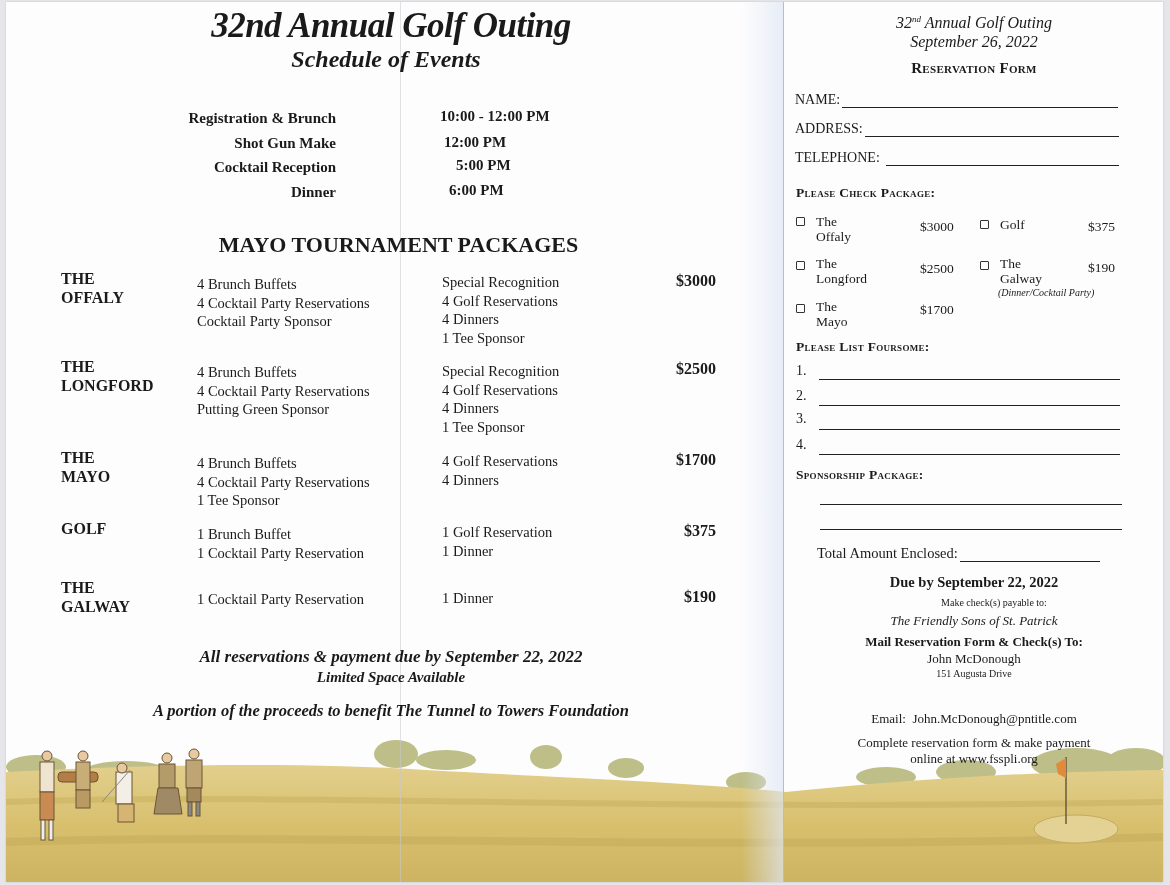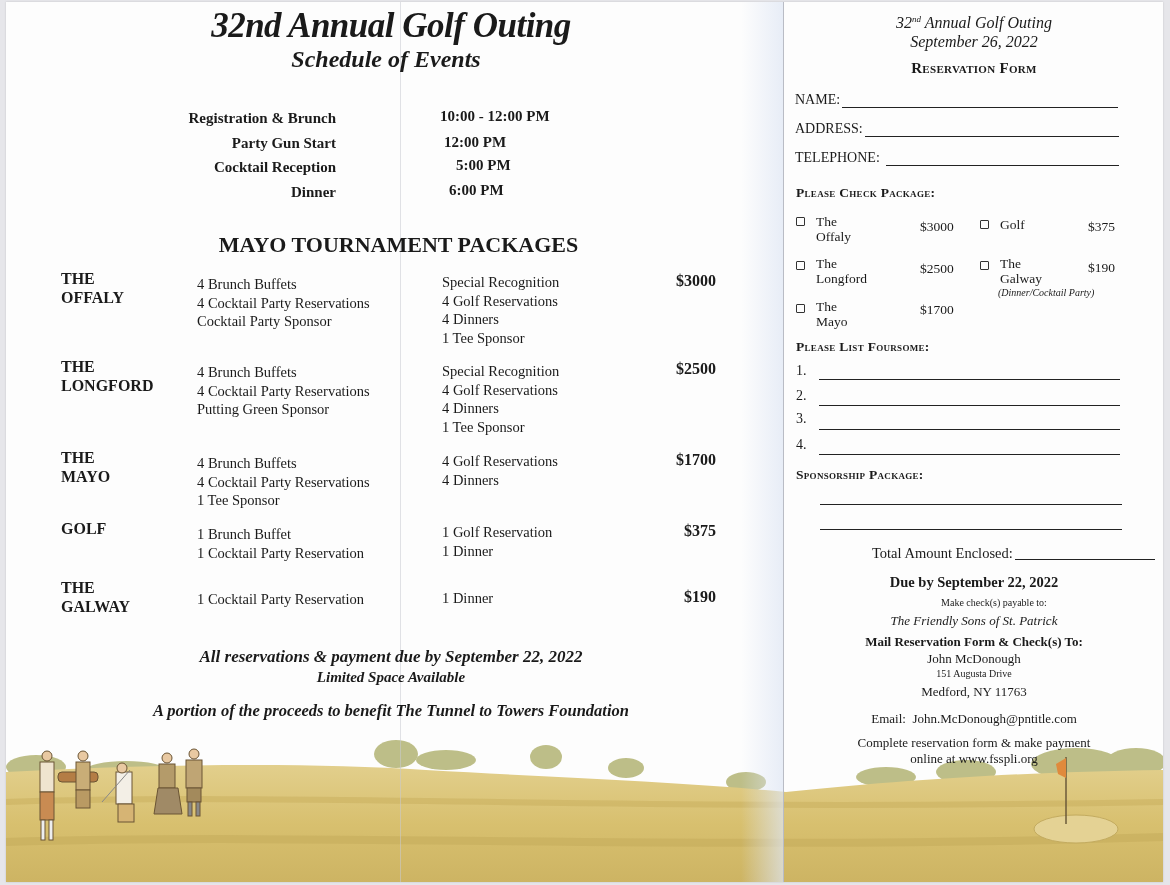--- a/index.html
+++ b/index.html
@@ -115,21 +115,21 @@
   <div class="fold f1"></div>
   <div class="fold-shadow"></div>
   <div class="fold f2"></div>
 
   <div class="abs title">32nd Annual Golf Outing</div>
   <div class="abs subtitle">Schedule of Events</div>
 
   <div>
     <div class="abs sched-label" style="left:0;top:108px;">Registration &amp; Brunch</div>
     <div class="abs sched-time" style="top:106px;">10:00 - 12:00 PM</div>
-    <div class="abs sched-label" style="left:0;top:133px;">Party Gun Start</div>
+    <div class="abs sched-label" style="left:0;top:133px;">Shot Gun Make</div>
     <div class="abs sched-time" style="top:132px;left:438px;">12:00 PM</div>
     <div class="abs sched-label" style="left:0;top:157px;">Cocktail Reception</div>
     <div class="abs sched-time" style="top:155px;left:450px;">5:00 PM</div>
     <div class="abs sched-label" style="left:0;top:182px;">Dinner</div>
     <div class="abs sched-time" style="top:180px;left:443px;">6:00 PM</div>
   </div>
 
   <div class="abs pkg-heading">MAYO TOURNAMENT PACKAGES</div>
 
   <div>
@@ -296,32 +296,31 @@
     <div class="abs num" style="top:409px;">3.</div>
     <div class="line" style="left:813px;width:301px;top:427px;"></div>
     <div class="abs num" style="top:435px;">4.</div>
     <div class="line" style="left:813px;width:301px;top:452px;"></div>
   </div>
 
   <div class="abs section smallcaps" style="top:465px;">Sponsorship Package:</div>
   <div class="line" style="left:814px;width:302px;top:502px;"></div>
   <div class="line" style="left:814px;width:302px;top:527px;"></div>
 
-  <div class="abs" style="left:866px;top:543px;font-size:14.5px;display:flex;align-items:flex-start;">
+  <div class="abs" style="left:811px;top:543px;font-size:14.5px;display:flex;align-items:flex-end;">
     <span>Total Amount Enclosed:</span>
     <span class="field-line" style="width:140px;"></span>
   </div>
 
   <div class="abs center-r" style="top:572px;font-size:14.5px;font-weight:bold;">Due by September 22, 2022</div>
   <div class="abs center-r" style="top:595px;font-size:10px;margin-left:20px;">Make check(s) payable to:</div>
   <div class="abs center-r" style="top:611px;font-size:13px;font-style:italic;">The Friendly Sons of St. Patrick</div>
   <div class="abs center-r" style="top:632px;font-size:13px;font-weight:bold;">Mail Reservation Form &amp; Check(s) To:</div>
   <div class="abs center-r" style="top:649px;font-size:13px;">John McDonough</div>
   <div class="abs center-r" style="top:666px;font-size:10px;">151 Augusta Drive</div>
-  <div class="abs center-r" style="top:682px;font-size:13px;">Medford, NY  11763</div>
 
   <div class="abs center-r" style="top:709px;font-size:13px;">
     <span>Email:</span>&nbsp;
     <span>John.McDonough@pntitle.com</span>
   </div>
   <div class="abs center-r" style="top:733px;font-size:13px;">Complete reservation form &amp; make payment</div>
   <div class="abs center-r" style="top:749px;font-size:13px;">online at www.fsspli.org</div>
 </div>
 
 </body></html>

